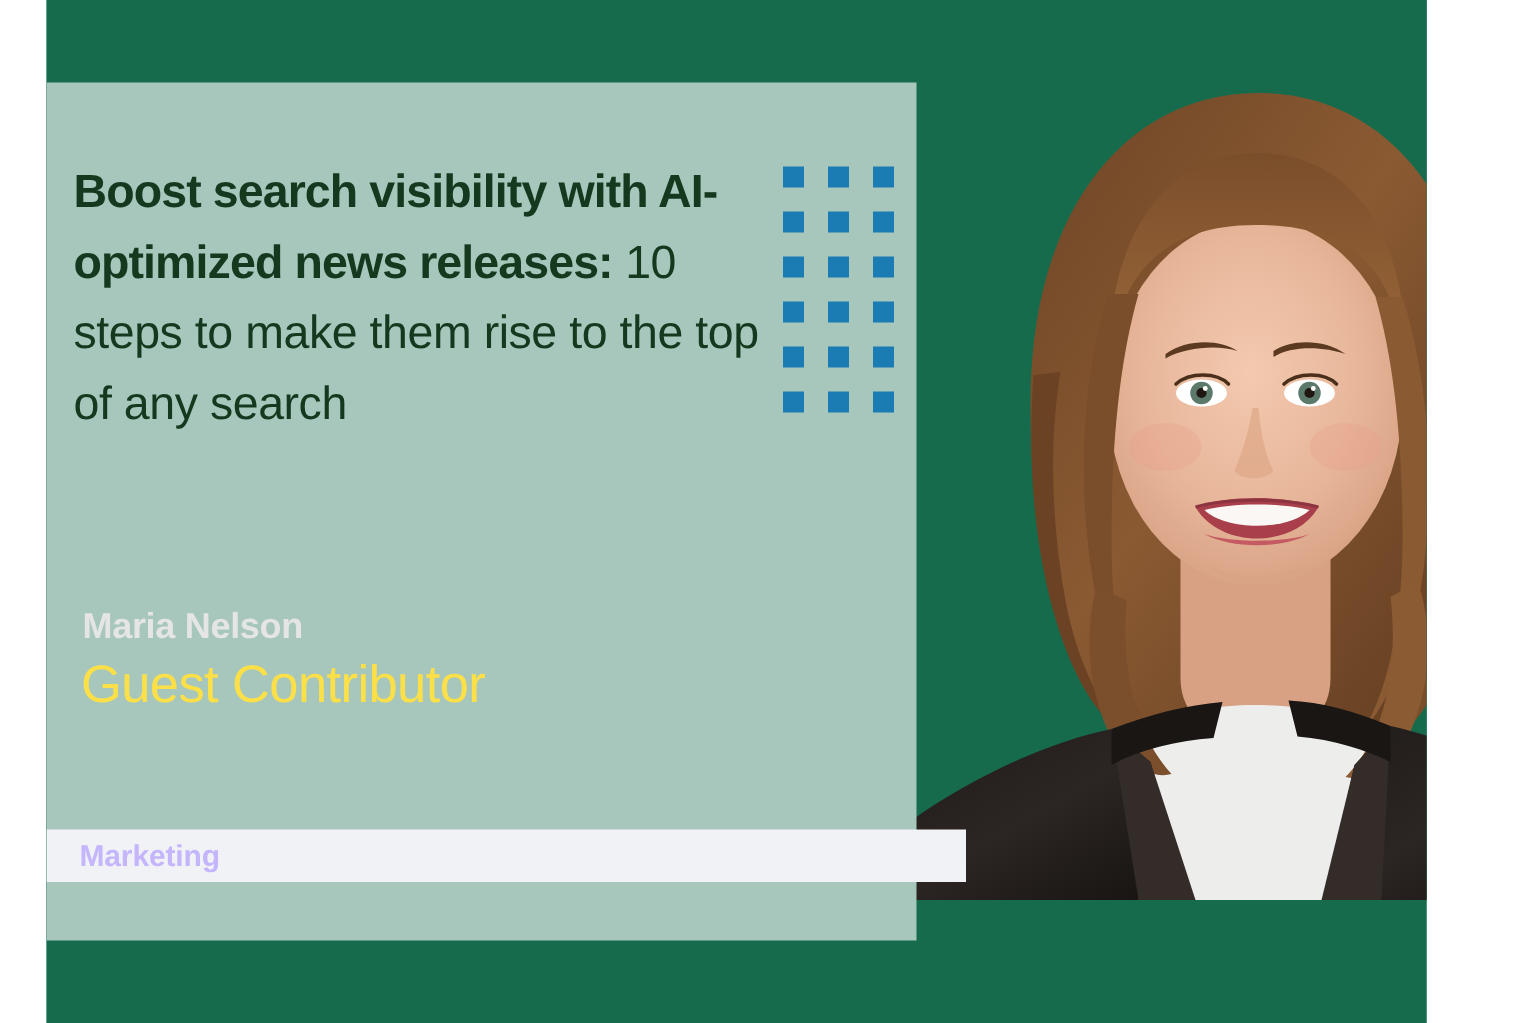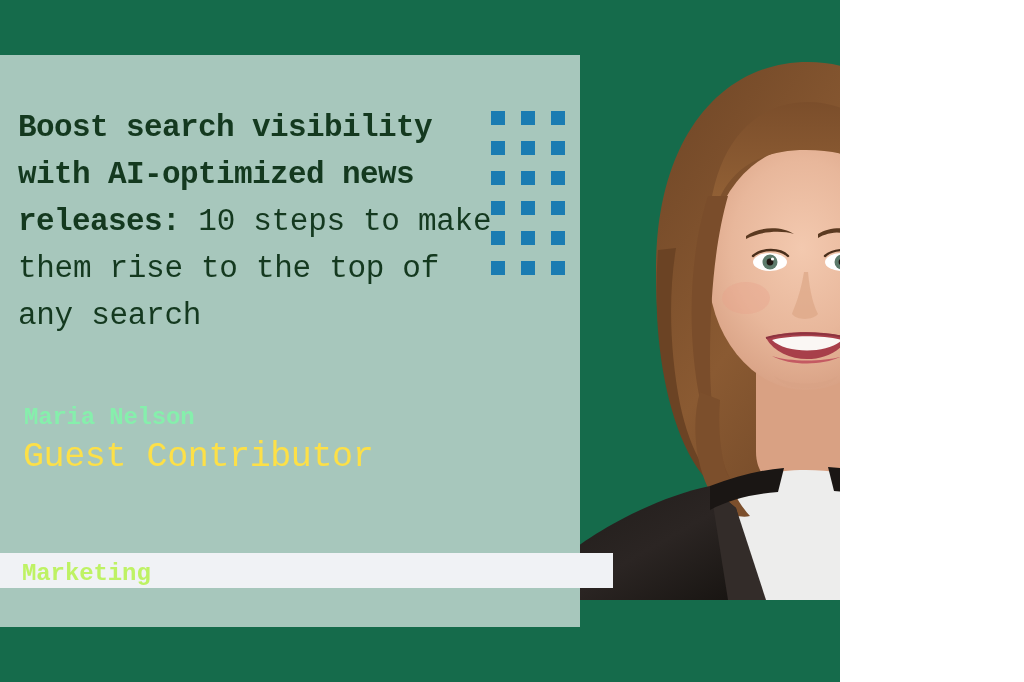--- a/index.html
+++ b/index.html
@@ -2,25 +2,26 @@
 <html><head>
 <meta charset="utf-8">
 <style>
   html, body {
     margin: 0;
     padding: 0;
     background: #ffffff;
   }
   #canvas {
     position: relative;
-    width: 840px;
+    width: 920px;
     height: 682px;
     overflow: hidden;
     background: #156B4B;
-    font-family: Liberation Mono, monospace;
+    font-family: Liberation Sans, sans-serif;
+    margin-left: 31px;
   }
 
   
   .bg-green {
     position: absolute;
     left: 0; top: 0;
     width: 1024px; height: 682px;
     background: #156B4B;
   }
 
@@ -68,21 +69,21 @@
     background: #1A7CB2;
   }
 
   
   .author-name {
     position: absolute;
     left: 24px;
     top: 404px;
     font-size: 24px;
     font-weight: 700;
-    color: #86efac;
+    color: #e5e5e5;
     letter-spacing: -0.2px;
   }
   .author-role {
     position: absolute;
     left: 23px;
     top: 437px;
     font-size: 35px;
     font-weight: 400;
     color: #fde047;
     letter-spacing: -0.4px;
@@ -94,23 +95,23 @@
     left: 0;
     top: 553px;
     width: 613px;
     height: 35px;
     background: #F0F2F5;
   }
   .cat-label {
     position: absolute;
     left: 22px;
     top: 560px;
-    font-size: 24px;
+    font-size: 20px;
     font-weight: 700;
-    color: #bef264;
+    color: #c4b5fd;
     letter-spacing: -0.1px;
   }
 
   
   .accent-sq {
     position: absolute;
     width: 16px;
     height: 16px;
     background: #1585BD;
   }

